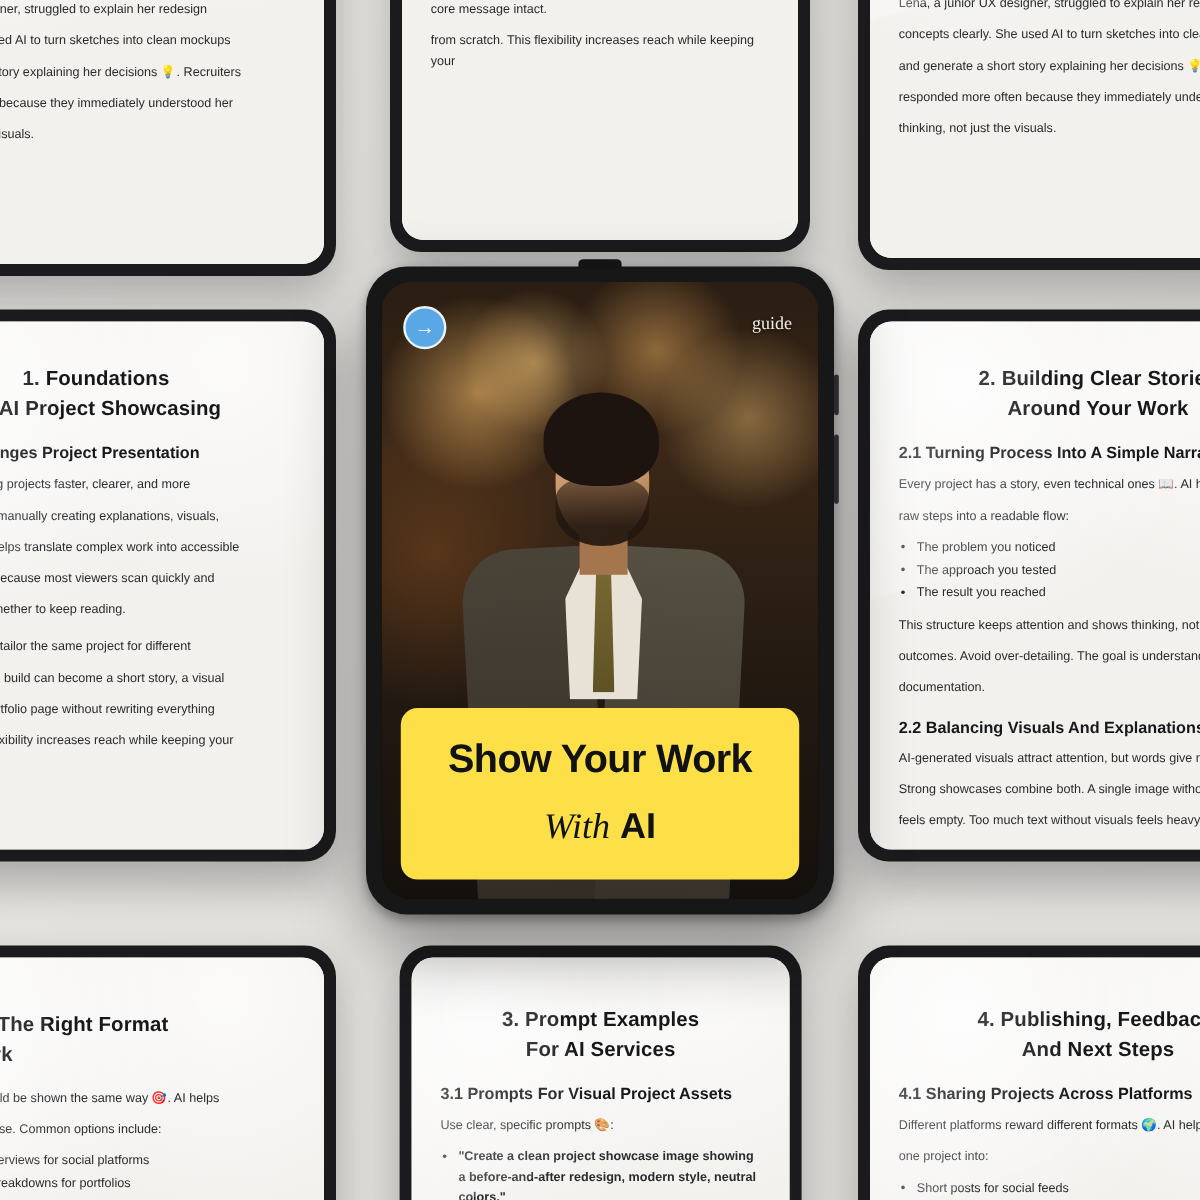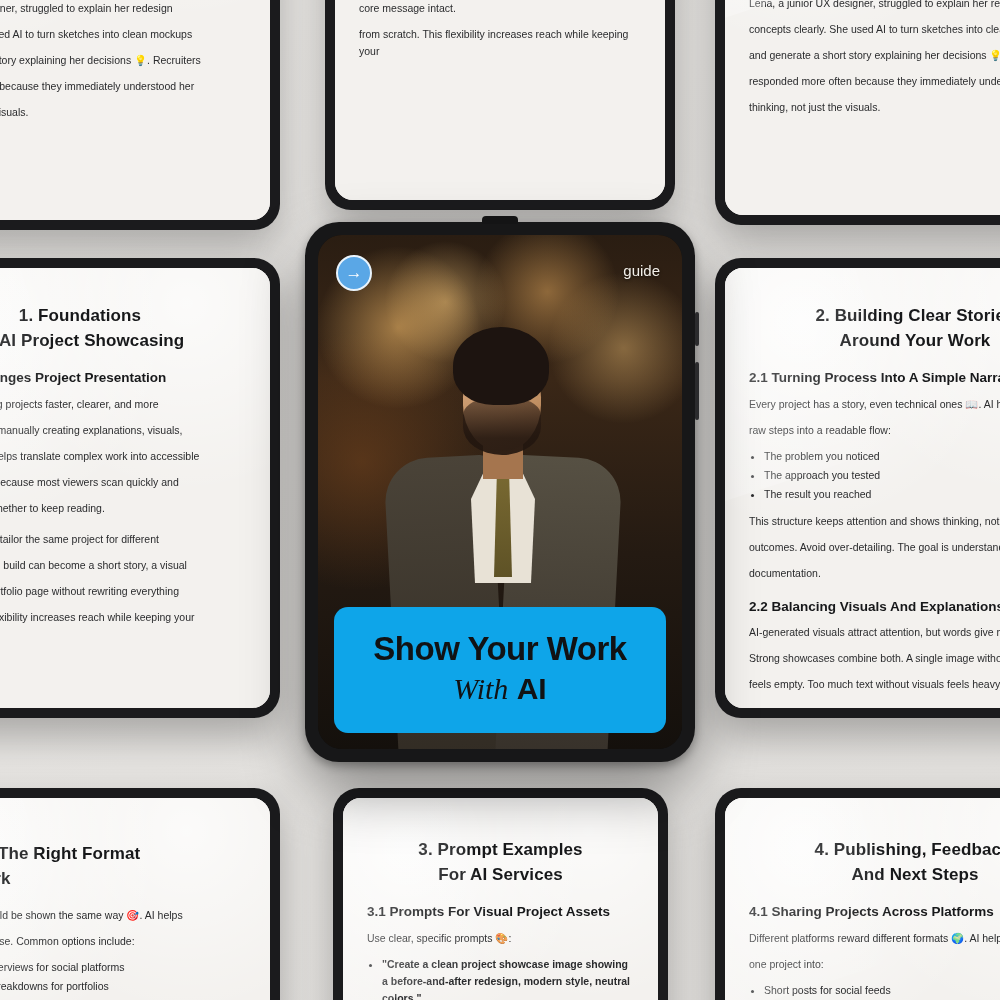--- a/index.html
+++ b/index.html
@@ -185,42 +185,43 @@
     color: #fff; font-size: 17px; font-weight: 700;
     z-index: 5;
   }
   .hero-guide {
     position: absolute;
     right: 22px; top: 27px;
     color: #f2efe9;
     font-size: 15px;
     z-index: 5;
     text-shadow: 0 1px 3px rgba(0,0,0,.6);
+    font-family: Liberation Serif, serif;
   }
   .hero-title-card {
     position: absolute;
     left: 16px; right: 16px; bottom: 16px;
-    background: #0ea5e9;
+    background: #fde047;
     border-radius: 14px;
     padding: 24px 18px 26px 18px;
     text-align: center;
     z-index: 5;
   }
   .hero-title-1 {
     font-size: 33px;
     font-weight: 700;
     letter-spacing: -0.5px;
     color: #111214;
     line-height: 1.08;
   }
   .hero-title-2 {
     font-size: 30px;
     color: #111214;
     line-height: 1.2;
-    margin-top: 4px;
+    margin-top: 21px;
   }
   .hero-title-2 em {
     font-family: "Liberation Serif", serif;
     font-style: italic;
     font-weight: 400;
   }
   .hero-title-2 b { font-weight: 700; }
 
   .sheen {
     position: absolute;

